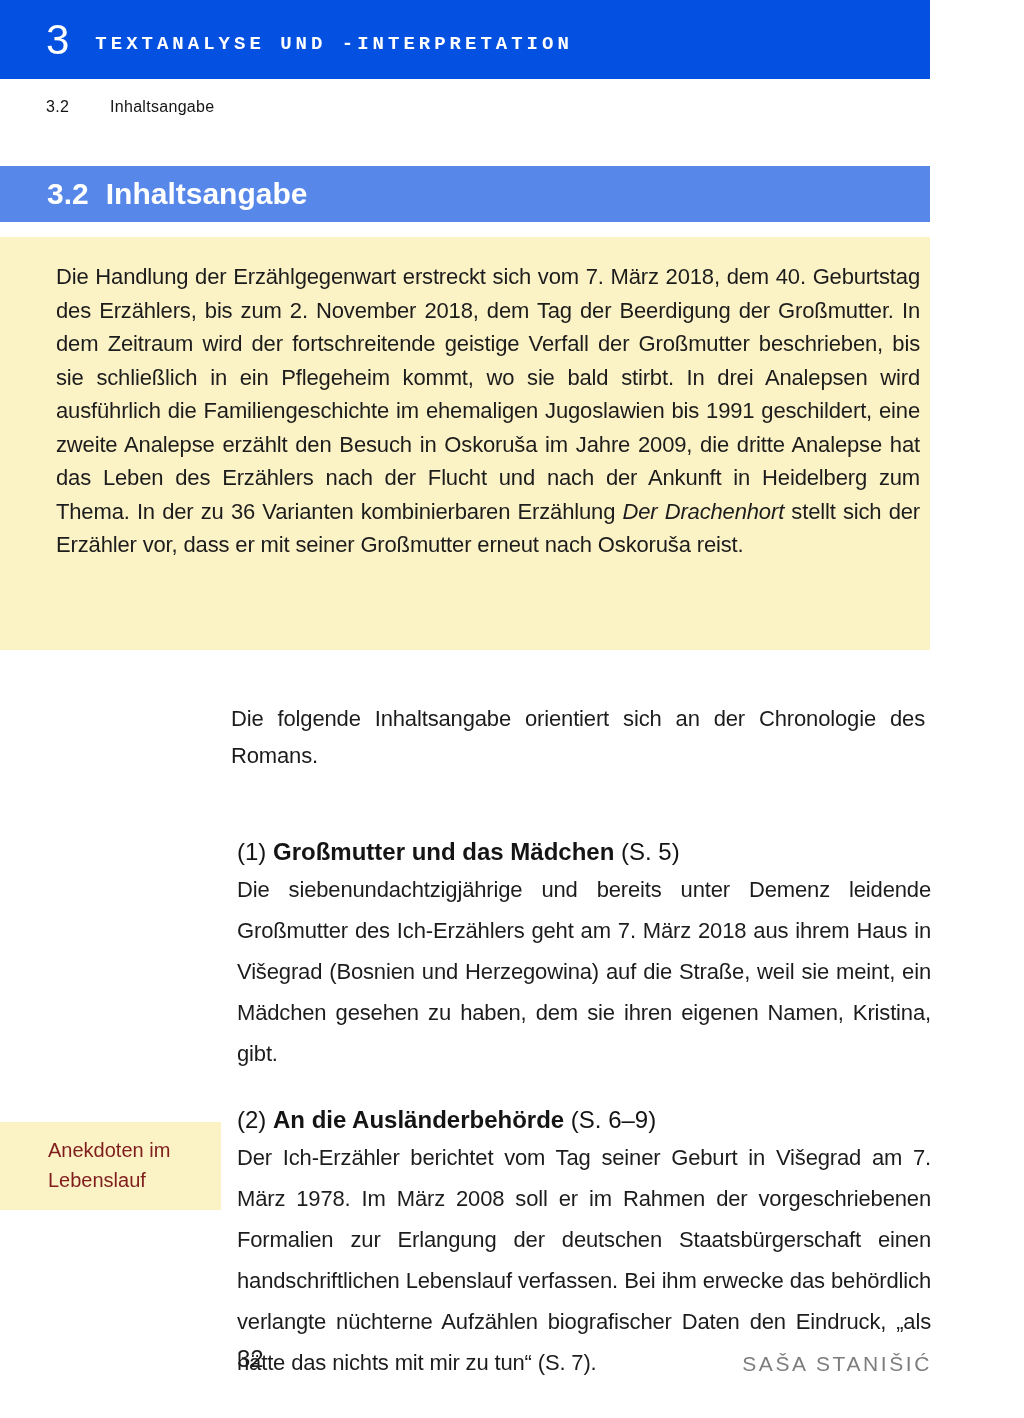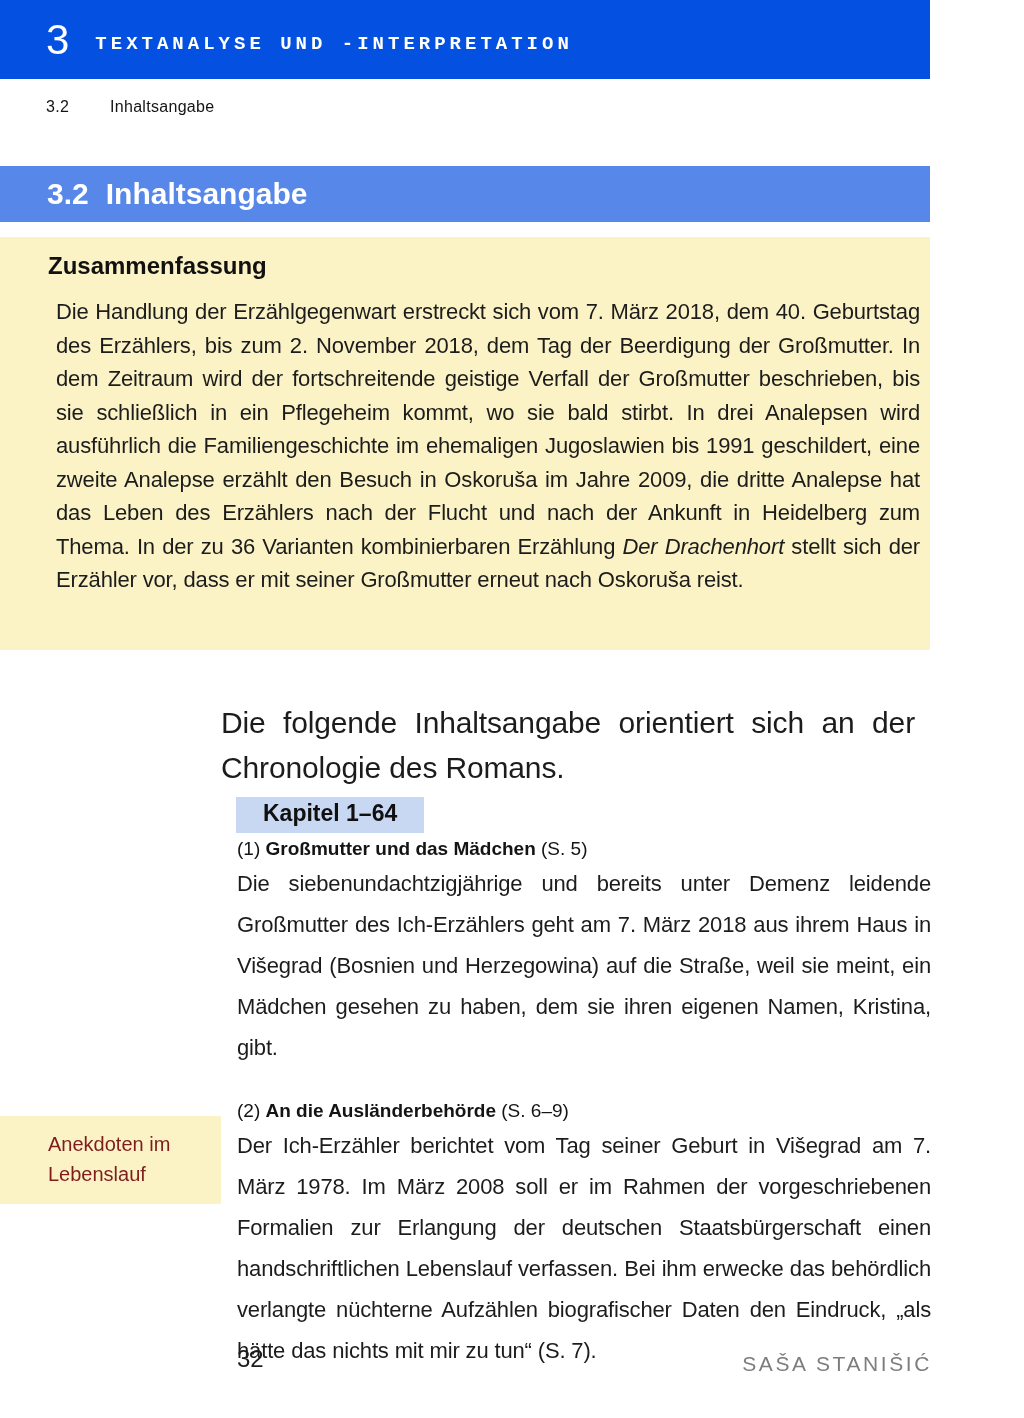--- a/index.html
+++ b/index.html
@@ -30,29 +30,29 @@
   .summary{
     position:absolute;left:0;top:237px;width:930px;box-sizing:border-box;
     background:#fbf2c5;padding:15px 18px 28px 48px;min-height:413px;
   }
   .summary-title{margin:0 0 15px 0;font-size:24px;font-weight:700;color:#111111;}
   .summary-text{margin:8px;width:864px;font-size:22px;line-height:33.5px;
     letter-spacing:-.15px;text-align:justify;color:#1c1c1c;}
   .italic{font-style:italic;}
   
   .intro{
-    position:absolute;left:221px;top:700px;width:694px;margin:0;
-    font-size:30px;line-height:45px;letter-spacing:-.15px;text-align:justify;
+    position:absolute;left:231px;top:700px;width:694px;margin:0;
+    font-size:22px;line-height:37px;letter-spacing:-.15px;text-align:justify;
   }
   .badge{
     position:absolute;left:236px;top:797px;background:#c8d8f2;color:#101010;
     font-size:23px;font-weight:700;padding:3px 27px 6px 27px;
   }
   .entries{position:absolute;left:237px;top:838px;width:694px;}
-  .entry-heading{margin:0;font-size:19px;font-weight:400;color:#141414;}
+  .entry-heading{margin:0;font-size:24px;font-weight:400;color:#141414;}
   .entry-heading .t{font-weight:700;}
   .entry-body{margin:3px 0 0 0;font-size:22px;line-height:41px;
     letter-spacing:-.15px;text-align:justify;color:#1c1c1c;}
   .entry + .entry{margin-top:32px;}
   .entry{position:relative;}
   .margin-note{
     position:absolute;left:-237px;top:16px;width:221px;box-sizing:border-box;
     background:#fbf2c5;padding:13px 12px 15px 48px;
     font-size:20px;line-height:30px;color:#7f1d1d;
   }
@@ -74,27 +74,25 @@
   <div class="breadcrumb">
     <span class="num">3.2</span><span>Inhaltsangabe</span>
   </div>
 
   <div class="band">
     <span class="num">3.2</span>
     <span class="title">Inhaltsangabe</span>
   </div>
 
   <div class="summary">
-    <h2 class="summary-title">Zusammenfassung</h2>
     <p class="summary-text"><span>Die Handlung der Erzählgegenwart erstreckt sich vom 7. März 2018, dem 40. Geburtstag des Erzählers, bis zum 2. November 2018, dem Tag der Beerdigung der Großmutter. In dem Zeitraum wird der fortschreitende geistige Verfall der Großmutter beschrieben, bis sie schließlich in ein Pflegeheim kommt, wo sie bald stirbt. In drei Analepsen wird ausführlich die Familiengeschichte im ehemaligen Jugoslawien bis 1991 geschildert, eine zweite Analepse erzählt den Besuch in Oskoruša im Jahre 2009, die dritte Analepse hat das Leben des Erzählers nach der Flucht und nach der Ankunft in Heidelberg zum Thema. In der zu 36 Varianten kombinierbaren Erzählung </span><span class="italic">Der Drachenhort</span><span> stellt sich der Erzähler vor, dass er mit seiner Großmutter erneut nach Oskoruša reist.</span></p>
   </div>
 
   <p class="intro">Die folgende Inhaltsangabe orientiert sich an der Chronologie des Romans.</p>
 
-  <div class="badge">Kapitel 1–64</div>
 
   <div class="entries">
 
     <div class="entry">
       <h3 class="entry-heading"><span>(1) </span><span class="t">Großmutter und das Mädchen</span><span> (S. 5)</span></h3>
       <p class="entry-body">Die siebenundachtzigjährige und bereits unter Demenz leidende Großmutter des Ich-Erzählers geht am 7. März 2018 aus ihrem Haus in Višegrad (Bosnien und Herzegowina) auf die Straße, weil sie meint, ein Mädchen gesehen zu haben, dem sie ihren eigenen Namen, Kristina, gibt.</p>
     </div>
 
     <div class="entry">
       <div class="margin-note">Anekdoten im Lebenslauf</div>

